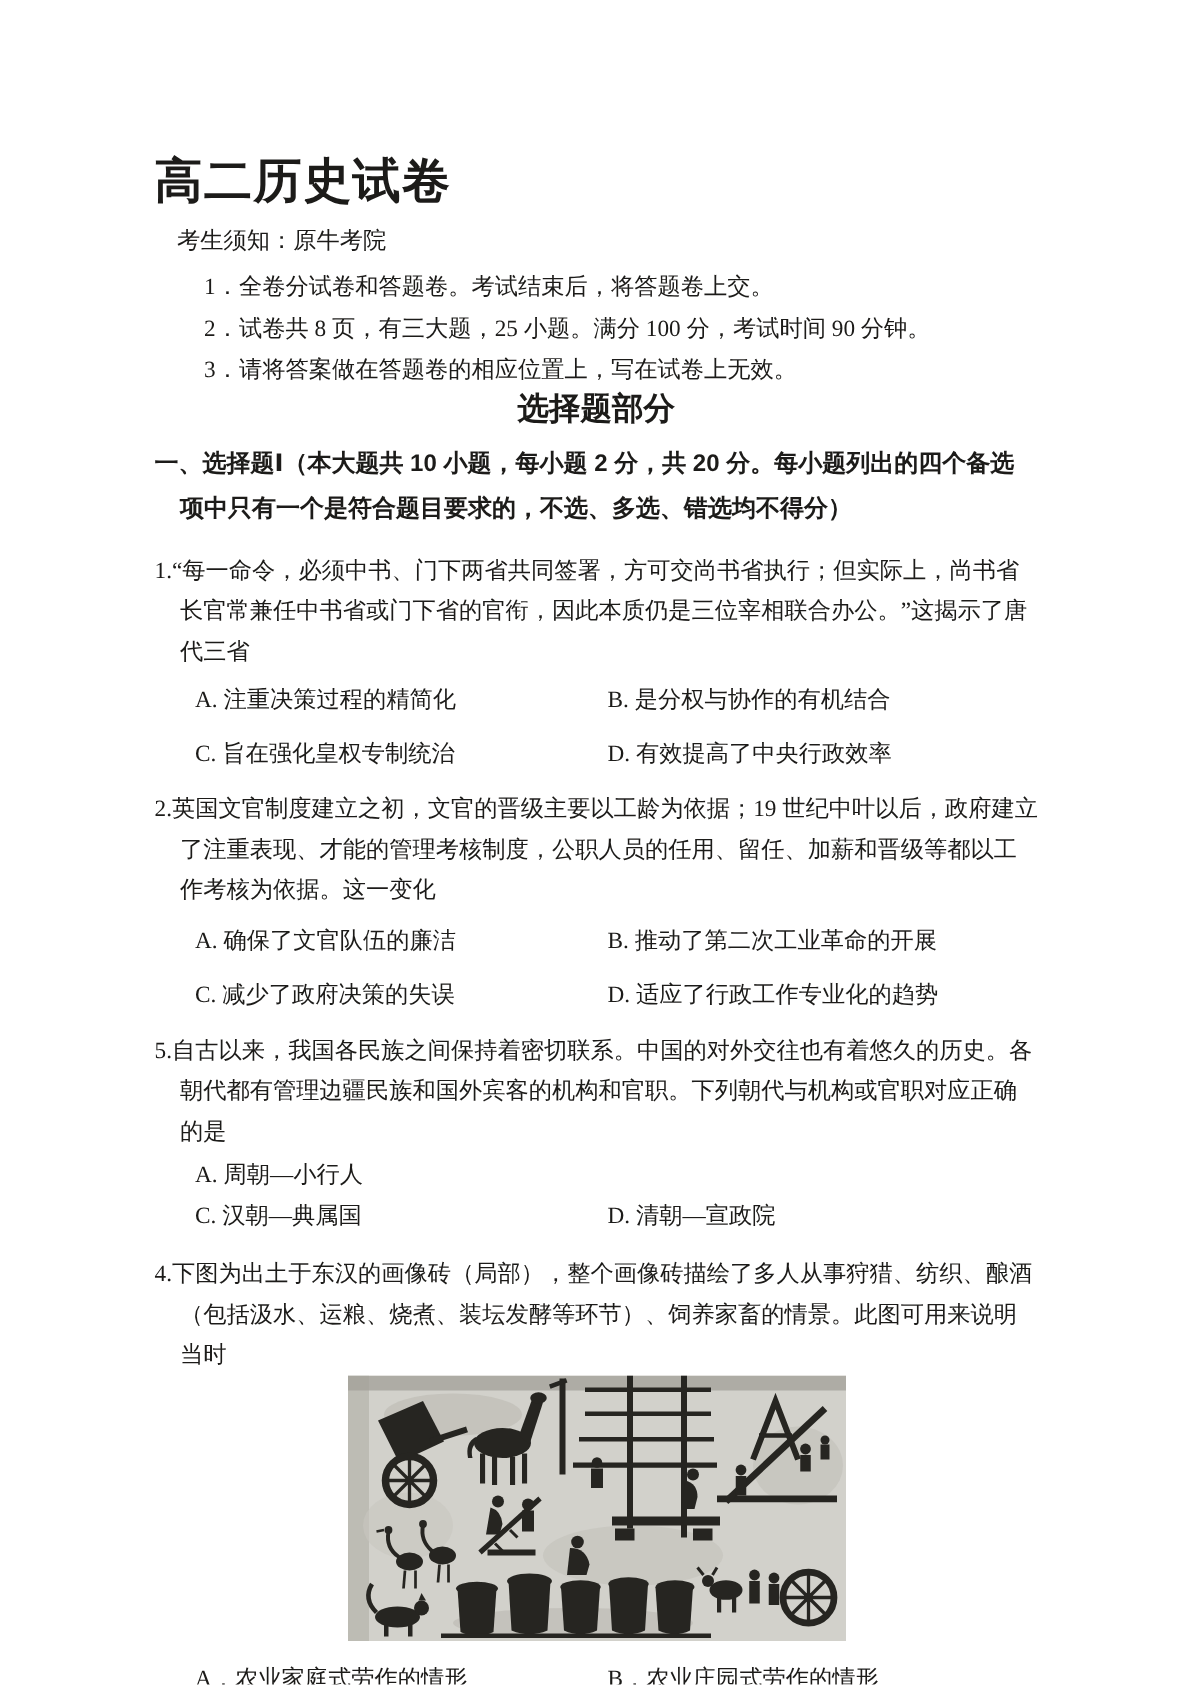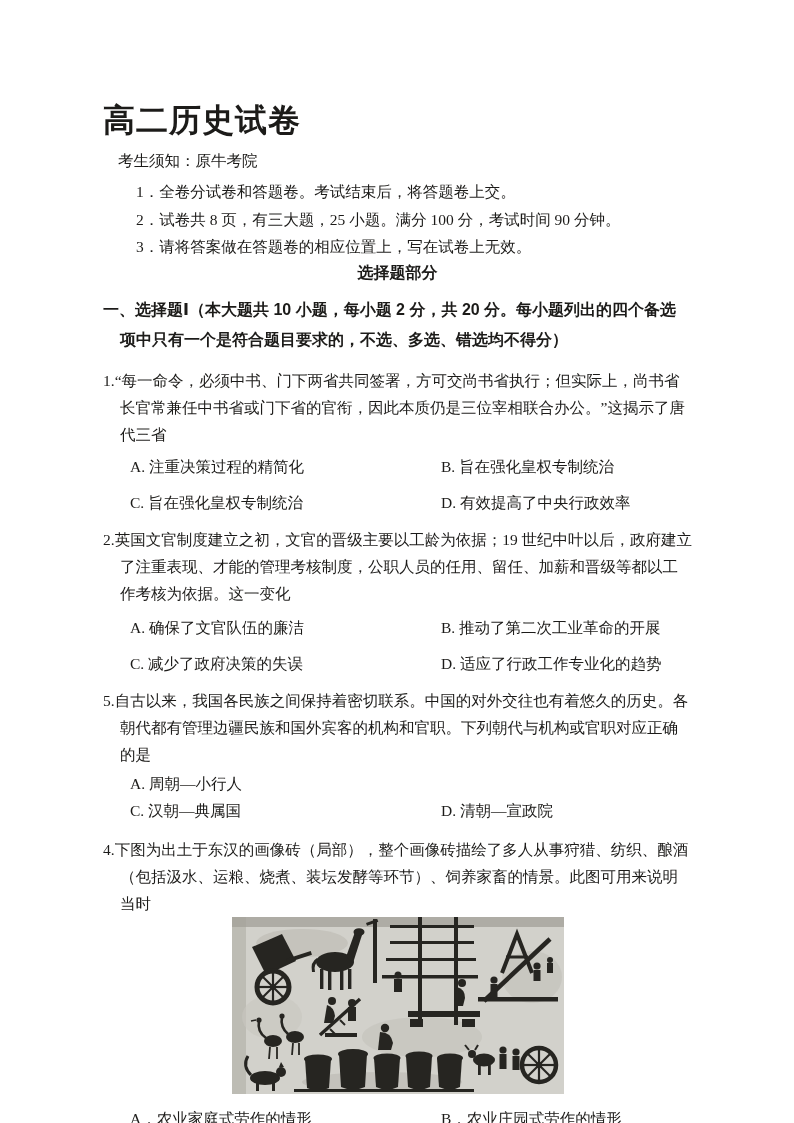--- a/index.html
+++ b/index.html
@@ -13,35 +13,35 @@
   .title{
     font-family:"Liberation Sans","DejaVu Sans",sans-serif;
     font-weight:bold;font-size:32px;line-height:44px;
     margin:98px 0 0 0;letter-spacing:1px;
   }
   .notice-header{font-size:15.5px;line-height:22px;margin-top:8px;padding-left:15px;}
   .notice-items{margin-top:6px;}
   .notice-item{font-size:15.5px;line-height:27.5px;padding-left:33px;}
   .section-label{
     font-family:"Liberation Sans","DejaVu Sans",sans-serif;
-    font-weight:bold;font-size:16px;line-height:24px;text-align:center;margin-top:0;
+    font-weight:bold;font-size:21px;line-height:24px;text-align:center;margin-top:0;
   }
   .part-heading{
     font-family:"Liberation Sans","DejaVu Sans",sans-serif;
     font-weight:bold;font-size:16px;line-height:30px;margin-top:10px;
     padding-left:17px;text-indent:-17px;
   }
   .question{margin-top:12px;}
   .q1{margin-top:8px;}
   .q4{margin-top:0;}
   .stem{font-size:15.5px;line-height:27px;padding-left:17px;text-indent:-17px;margin-top:12px;}
   .options{margin-left:27px;margin-top:8px;}
   .q2 .options, .q4 .options{margin-top:10px;}
   .q3 .options{margin-top:2px;}
-  .opt-row{display:grid;grid-template-columns:275px auto;font-size:15.5px;line-height:22px;margin-bottom:14px;gap:36px;}
+  .opt-row{display:grid;grid-template-columns:275px auto;font-size:15.5px;line-height:22px;margin-bottom:14px;}
   .q3 .opt-row{line-height:27px;margin-bottom:0;}
   .q4 .opt-row{margin-bottom:0;}
   .opt-row:last-child{margin-bottom:0;}
   .figure-wrap{width:332px;margin:0 auto;margin-top:0;}
   svg .ink{fill:#262521;}
 </style>
 </head>
 <body>
 
 <div class="sheet">
@@ -57,21 +57,21 @@
 
   <div class="section-label">选择题部分</div>
 
   <div class="part-heading">一、选择题Ⅰ（本大题共 10 小题，每小题 2 分，共 20 分。每小题列出的四个备选项中只有一个是符合题目要求的，不选、多选、错选均不得分）</div>
 
   <section class="question q1">
     <div class="stem">1.“每一命令，必须中书、门下两省共同签署，方可交尚书省执行；但实际上，尚书省长官常兼任中书省或门下省的官衔，因此本质仍是三位宰相联合办公。”这揭示了唐代三省</div>
     <div class="options">
       <div class="opt-row">
         <span>A. 注重决策过程的精简化</span>
-        <span>B. 旨在强化皇权专制统治</span>
+        <span>B. 是分权与协作的有机结合</span>
       </div>
       <div class="opt-row">
         <span>C. 旨在强化皇权专制统治</span>
         <span>D. 有效提高了中央行政效率</span>
       </div>
     </div>
   </section>
 
   <section class="question q2">
     <div class="stem">2.英国文官制度建立之初，文官的晋级主要以工龄为依据；19 世纪中叶以后，政府建立了注重表现、才能的管理考核制度，公职人员的任用、留任、加薪和晋级等都以工作考核为依据。这一变化</div>

